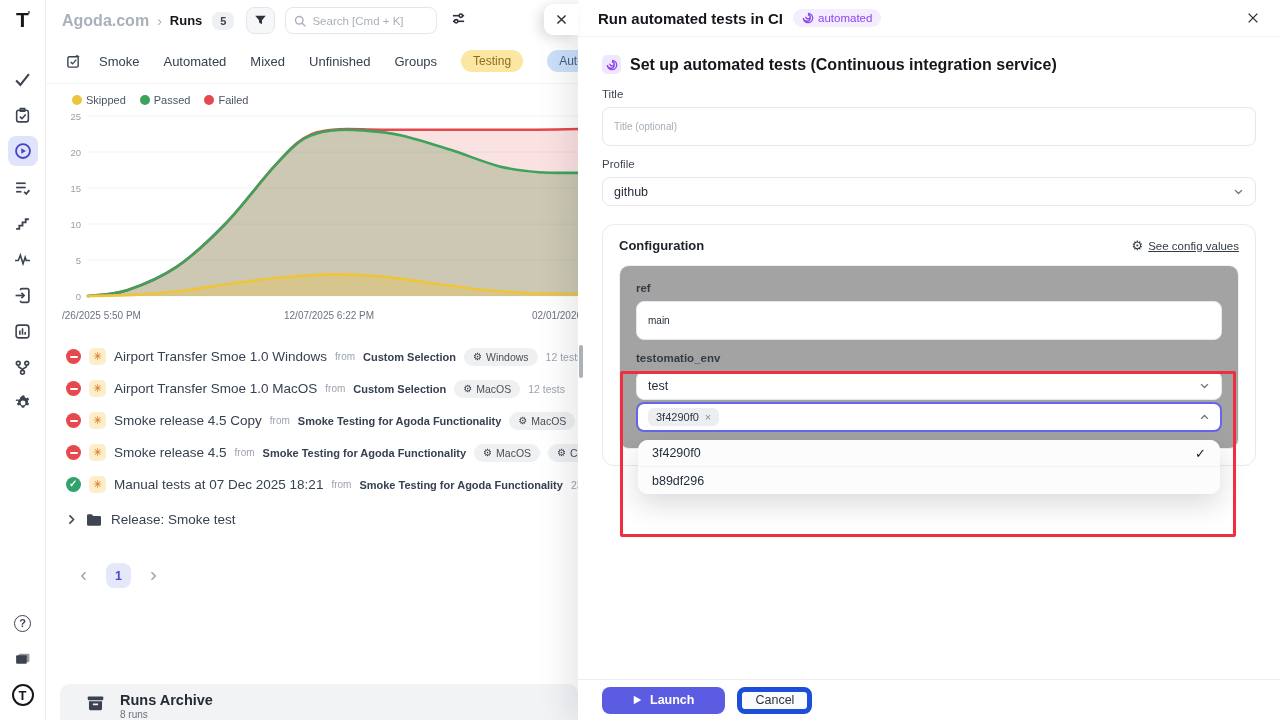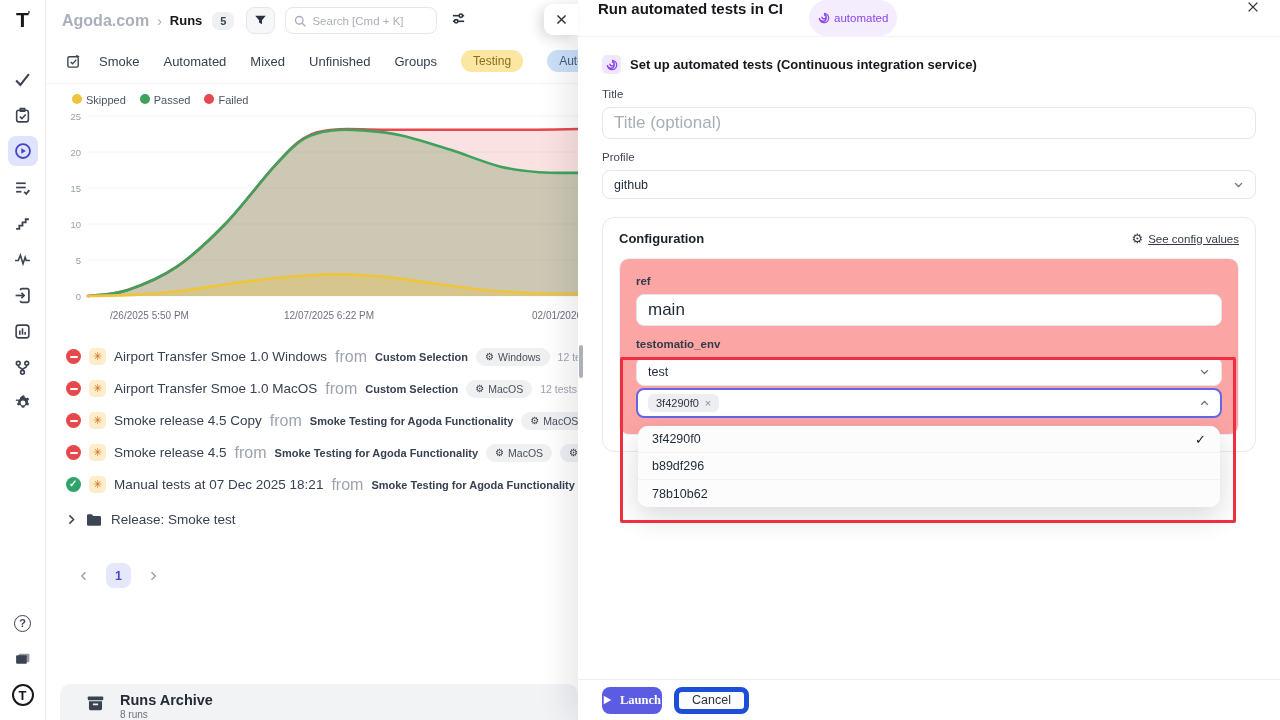--- a/index.html
+++ b/index.html
@@ -40,39 +40,39 @@
 
   .tabs { display:flex; align-items:center; gap:24px; padding:9px 0 11px 20px; border-bottom:1px solid #f1f3f5; }
   .tab { font-size:13px; font-weight:500; color:#374151; }
   .tab-lead-icon { color:#3c4350; margin-right:-6px; display:flex; }
   .pill { font-size:12px; font-weight:500; border-radius:999px; padding:4px 12px; }
   .pill-severity { background:#fbe7a2; color:#8f6c1e; }
   .pill-automatable { background:#cce0fa; color:#44607e; }
 
   
   .legend { display:flex; gap:14px; padding:10px 0 2px 26px; }
-  .legend-item { display:flex; gap:4px; font-size:11px; color:#4b5563; }
+  .legend-item { display:flex; align-items:center; gap:4px; font-size:11px; color:#4b5563; }
   .legend-dot { width:10px; height:10px; border-radius:50%; }
   .chart-area { padding-left:14px; }
   .xlabels { position:relative; height:16px; font-size:10px; color:#6b7280; }
   .xlabels span { position:absolute; top:2px; white-space:nowrap; }
-  .xl-0 { left:2px;margin-left:48px; } .xl-1 { left:224px; } .xl-2 { left:472px; }
+  .xl-0 { left:2px; } .xl-1 { left:224px; } .xl-2 { left:472px; }
 
   
   .runs { padding:22px 0 0 20px; display:flex; flex-direction:column; gap:11px; }
   .run-row { display:flex; align-items:center; gap:8px; height:21px; }
   .st { width:15px; height:15px; border-radius:50%; flex:0 0 15px; position:relative; }
   .st-failed { background:#e5484d; }
   .st-failed::after { content:""; position:absolute; left:3.5px; top:6.5px; width:8px; height:2px; background:#fff; border-radius:1px; }
   .st-passed { background:#2fa36b; }
   .st-passed::after { content:"✓"; position:absolute; left:3px; top:1px; color:#fff; font-size:10px; font-weight:700; }
   .spin-ic { width:17px; height:17px; border-radius:5px; background:#fdeecb; color:#e8650e; font-size:11px;
     display:flex; align-items:center; justify-content:center; flex:0 0 17px; }
   .run-title { font-size:13.5px; color:#374151; white-space:nowrap; }
-  .from-lbl { font-size:16px; color:#9ca3af; }
+  .from-lbl { font-size:10px; color:#9ca3af; }
   .run-src { font-size:11px; font-weight:700; color:#374151; white-space:nowrap; }
   .dev-badge { background:#eef0f2; color:#495057; font-size:10.5px; font-weight:500; border-radius:999px;
     padding:3px 9px; display:flex; align-items:center; gap:4px; white-space:nowrap; }
   .dev-badge .gear-g { font-size:10px; color:#343a43; }
   .tests-count { font-size:10.5px; color:#9ca3af; white-space:nowrap; }
   .group-row { display:flex; align-items:center; gap:9px; margin-top:6px; }
   .chev-right { color:#3c4350; display:flex; }
   .folder-ic { color:#3f4653; display:flex; }
   .group-label { font-size:13.5px; color:#374151; }
 
@@ -88,68 +88,68 @@
   .archive-sub { font-size:10px; color:#6b7280; }
 
   
   .drawer { position:absolute; left:578px; top:0; width:702px; height:720px; background:#fff;
     box-shadow:-10px 0 30px rgba(17,24,39,.10); }
   .edge-close { position:absolute; left:-34px; top:4px; width:34px; height:31px; background:#fff;
     border-radius:9px 0 0 9px; box-shadow:-5px 3px 12px rgba(0,0,0,.12); display:flex; align-items:center;
     justify-content:center; color:#2c323c; }
   .scroll-thumb { position:absolute; left:1px; top:345px; width:4px; height:33px; background:#aab1b9; border-radius:2px; }
 
-  .drawer-header { height:37px; display:flex; gap:26px; padding:0 20px; border-bottom:1px solid #f1f3f5; }
+  .drawer-header { height:37px; display:flex; align-items:center; gap:10px; padding:0 20px; border-bottom:1px solid #f1f3f5; }
   .drawer-title { font-size:15px; font-weight:700; color:#14171c; }
   .auto-badge { background:#f4edfe; color:#8b46f0; font-size:11.5px; font-weight:500; border-radius:999px;
     padding:3px 9px; display:flex; align-items:center; gap:4px; }
   .hdr-close { margin-left:auto; color:#2c323c; display:flex; }
 
   .drawer-body { padding:12px 24px 0; }
   .section-head { display:flex; align-items:center; gap:9px; margin:6px 0 14px; }
   .section-ic { width:19px; height:19px; border-radius:5px; background:#efe7fd; color:#8b46f0;
     display:flex; align-items:center; justify-content:center; }
-  .section-title { font-size:13px; font-weight:700; color:#14171c; }
+  .section-title { font-size:16px; font-weight:700; color:#14171c; }
   .f-label { display:block; font-size:11.5px; font-weight:500; color:#3f4754; margin:12px 0 7px; }
-  .t-input { width:100%; height:32px; border:1px solid #e5e7eb; border-radius:8px; padding:0 11px; font-size:17px;
+  .t-input { width:100%; height:39px; border:1px solid #e5e7eb; border-radius:8px; padding:0 11px; font-size:10px;
     color:#1f2937; background:#fff; outline:none; font-family:"Liberation Sans",sans-serif; }
   .t-input::placeholder { color:#a7aeb7; }
   .select { width:100%; height:29px; border:1px solid #e5e7eb; border-radius:8px; padding:0 11px; background:#fff;
     display:flex; align-items:center; justify-content:space-between; font-size:12.5px; color:#1f2937; }
   .select .chev { color:#6b7280; display:flex; }
 
   .config-card { border:1px solid #e8eaee; border-radius:12px; margin-top:18px; padding:13px 16px 16px; }
   .config-head { display:flex; justify-content:space-between; align-items:center; margin-bottom:12px; }
   .config-title { font-size:13px; font-weight:700; color:#1c212a; }
   .config-link { display:flex; align-items:center; gap:5px; font-size:11.5px; color:#343b46; }
   .config-link .link-text { text-decoration:underline; }
   .gear-g2 { font-size:13px; color:#343b46; }
-  .config-inner { background:#fca5a5; border:1px solid #eef0f3; border-radius:10px; padding:4px 16px 16px;margin-top:8px; }
+  .config-inner { background:#a3a3a3; border:1px solid #eef0f3; border-radius:10px; padding:4px 16px 16px;margin-top:8px; }
   .config-inner .f-label { font-weight:600; color:#333b46; }
 
   .suites-block { position:relative; margin-top:2px; }
   .suites-field { border:2px solid #6466e9; border-radius:8px; background:#fff; height:30px; display:flex;
     align-items:center; gap:6px; padding:0 10px; }
   .tag { background:#eceef1; border-radius:6px; padding:3px 8px; font-size:11px; color:#2f3540;
     display:flex; align-items:center; gap:6px; }
   .tag .tag-x { color:#868e96; font-size:11px; }
   .suites-field .chev { margin-left:auto; color:#6b7280; display:flex; }
   .dropdown { position:absolute; top:calc(100% + 8px); left:2px; right:2px; background:#fff; border-radius:10px;
     box-shadow:0 10px 28px rgba(17,24,39,.16); z-index:5; overflow:hidden; }
   .option { height:27px; display:flex; align-items:center; padding:0 14px; font-size:12.5px; color:#1f2937;
     background:#fcfcfd; border-bottom:1px solid #f1f3f5; }
   .option:last-child { border-bottom:none; }
   .option .opt-check { margin-left:auto; color:#14171c; font-size:13px; }
   .red-box { position:absolute; left:-16px; width:calc(100% + 30px); top:-31px; height:166px;
     border:3px solid #ee2f3f; border-radius:2px; z-index:6; pointer-events:none; }
 
   .drawer-footer { position:absolute; left:0; right:0; bottom:0; height:41px; border-top:1px solid #eceef1;
     background:#fff; display:flex; align-items:center; gap:12px; padding:0 24px; }
-  .btn-launch { background:#5b5ce2; color:#fff; border:none; border-radius:8px; height:27px; padding:0 1px;
-    font-size:12.5px; font-weight:600; display:flex; align-items:center; gap:8px; font-family:Liberation Serif, serif; }
+  .btn-launch { background:#5b5ce2; color:#fff; border:none; border-radius:8px; height:27px; padding:0 31px;
+    font-size:12.5px; font-weight:600; display:flex; align-items:center; gap:8px; font-family:Liberation Sans, sans-serif; }
   .btn-cancel { background:#fafbfc; color:#2b3440; border:5px solid #1d4ed8; border-radius:8px; height:27px;
     padding:0 13px; font-size:12.5px; font-weight:500; font-family:"Liberation Sans",sans-serif; }
 </style>
 </head>
 <body>
 
 <nav class="rail">
   <div class="logo">T<sup>'</sup></div>
   <div class="rail-icon first">
     <svg width="17" height="17" viewBox="0 0 16 16" fill="none" stroke="currentColor" stroke-width="2">
@@ -513,23 +513,20 @@
             </span>
           </div>
           <div class="dropdown">
             <div class="option">
               <span>3f4290f0</span>
               <span class="opt-check">✓</span>
             </div>
             <div class="option">
               <span>b89df296</span>
             </div>
-            <div class="option">
-              <span>78b10b62</span>
-            </div>
           </div>
         </div>
       </div>
     </div>
   </div>
 
   <div class="drawer-footer">
     <button class="btn-launch">
       <svg width="9" height="10" viewBox="0 0 10 12" fill="currentColor">
           <path d="M0.5 0.8 L9.5 6 L0.5 11.2 Z"></path>

